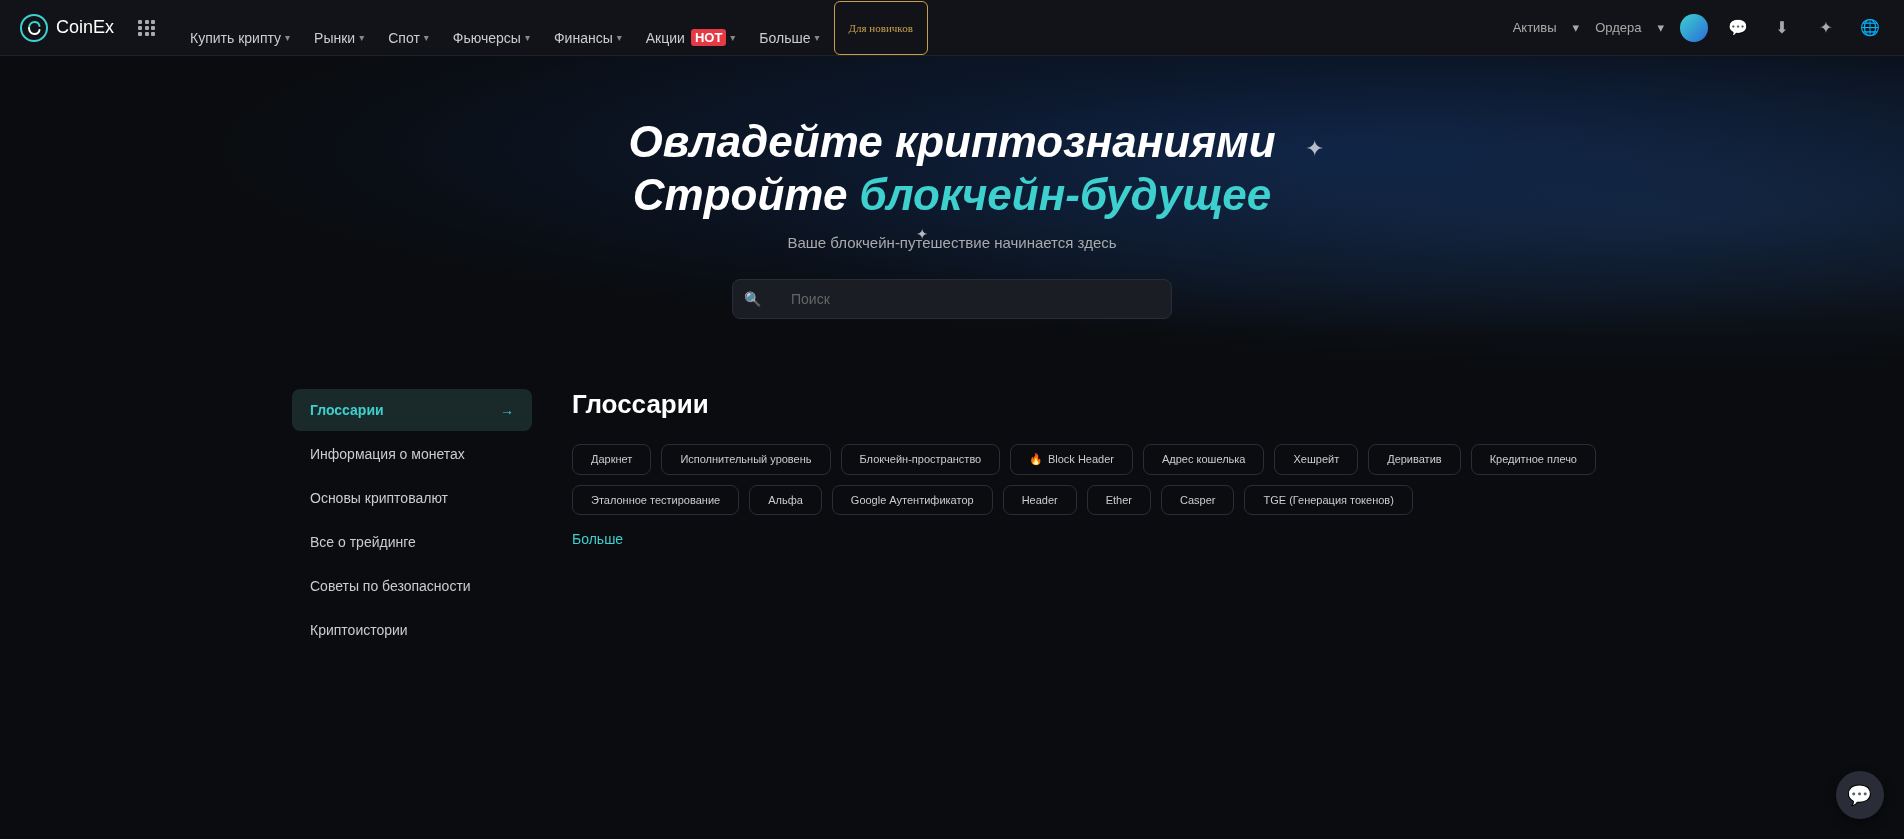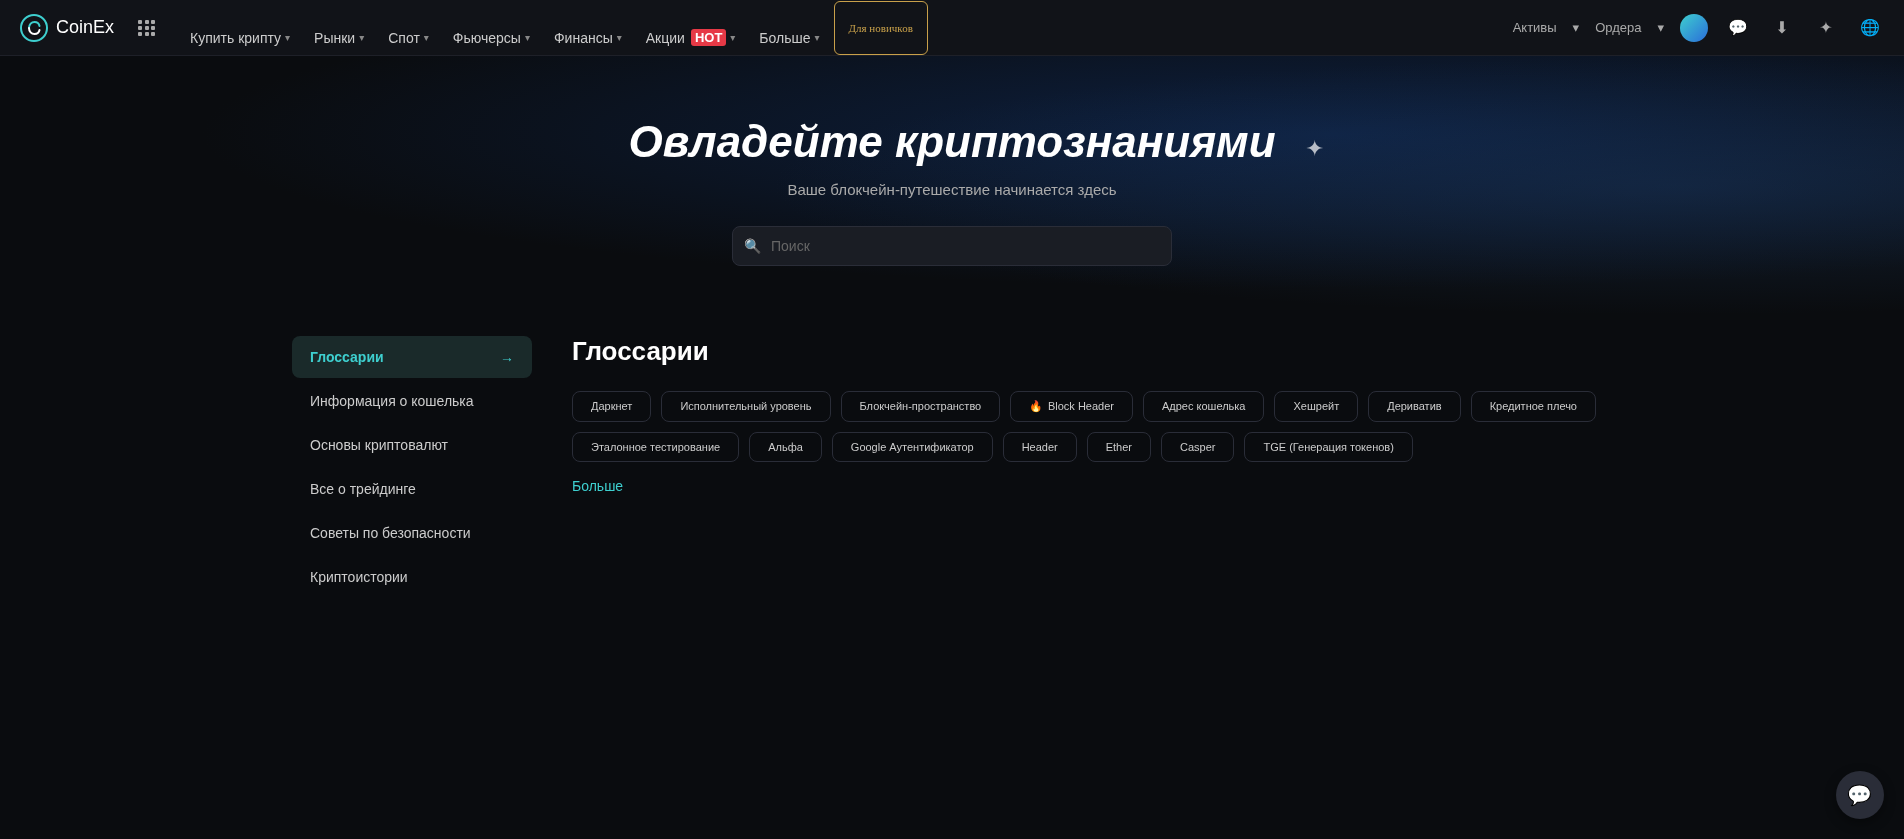--- a/index.html
+++ b/index.html
@@ -158,21 +158,21 @@
       align-items: center;
       width: 440px;
       max-width: 100%;
     }
     .hero-search input {
       width: 100%;
       background: #1a1d24;
       border: 1px solid #2a2d38;
       color: #ccc;
       font-size: 14px;
-      padding: 11px 16px 11px 38px;
+      padding: 11px 16px 11px 58px;
       border-radius: 8px;
       outline: none;
     }
     .hero-search input::placeholder { color: #666; }
     .hero-search .search-icon-inner {
       position: absolute;
       left: 12px;
       color: #666;
       font-size: 14px;
     }
@@ -348,38 +348,41 @@
     <div class="nav-icon-btn">🌐</div>
   </div>
 </nav>
 
 <section class="hero">
   <div class="star1">✦</div>
   <div class="star2" style="font-size:14px;top:170px;left:440px">✦</div>
 
   <h1 class="hero-title">
     <div>Овладейте криптознаниями</div>
+    <div>
+      <span>Стройте </span><span class="accent">блокчейн-будущее</span>
+    </div>
   </h1>
   <p class="hero-subtitle">Ваше блокчейн-путешествие начинается здесь</p>
 
   <div class="hero-search">
     <span class="search-icon-inner">🔍</span>
     <input type="text" placeholder="Поиск" style="">
   </div>
 </section>
 
 <div class="main-content">
 
   <aside class="sidebar">
     <div class="sidebar-item active">
       <span>Глоссарии</span>
       <span class="arrow">→</span>
     </div>
     <div class="sidebar-item">
-      <span>Информация о кошелька</span>
+      <span>Информация о монетах</span>
     </div>
     <div class="sidebar-item">
       <span>Основы криптовалют</span>
     </div>
     <div class="sidebar-item">
       <span>Все о трейдинге</span>
     </div>
     <div class="sidebar-item">
       <span>Советы по безопасности</span>
     </div>

